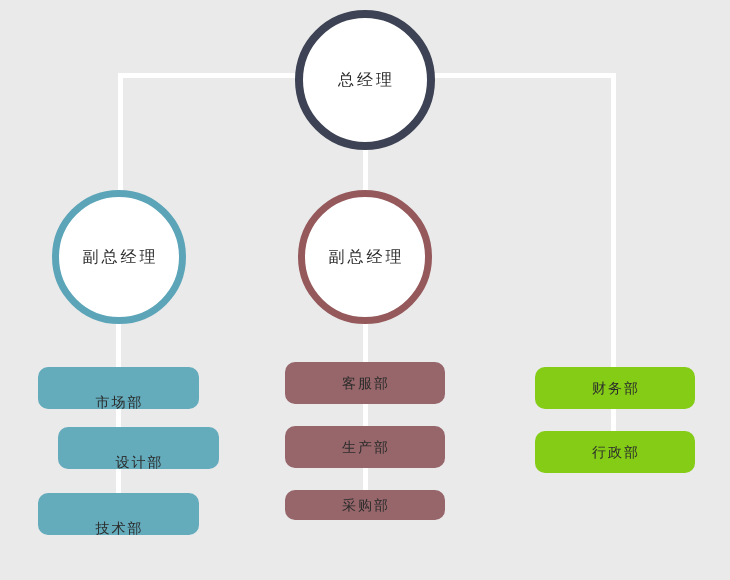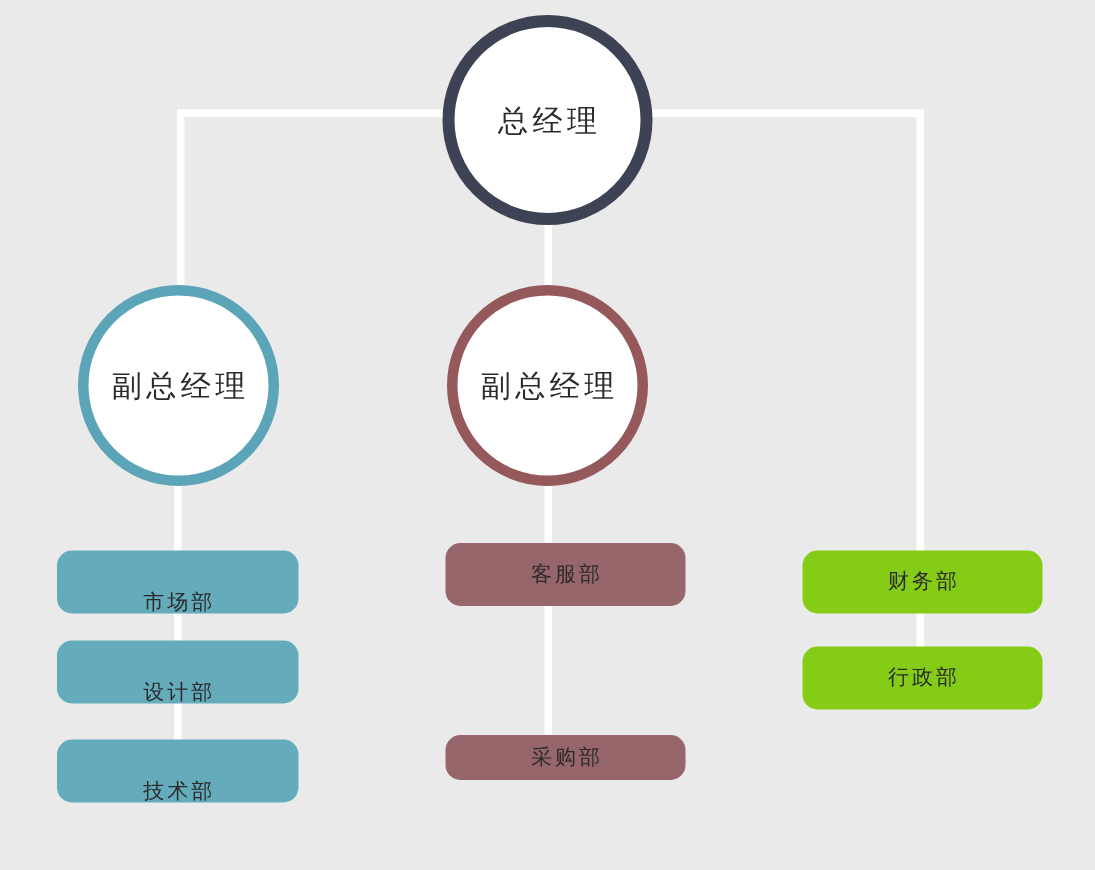--- a/index.html
+++ b/index.html
@@ -45,21 +45,21 @@
     position: absolute;
     border-radius: 50%;
     background: #ffffff;
     box-sizing: border-box;
     display: flex;
     align-items: center;
     justify-content: center;
     z-index: 3;
   }
   .circle-label {
-    font-size: 20px;
+    font-size: 16px;
     color: #2b2b2b;
     letter-spacing: 3px;
     text-indent: 3px;
     white-space: nowrap;
     line-height: 1;
   }
 
   #node-ceo {
     left: 295px;
     top: 10px;
@@ -95,25 +95,25 @@
   .dept-label {
     font-size: 14px;
     color: #2b2b2b;
     letter-spacing: 2px;
     text-indent: 2px;
     white-space: nowrap;
     line-height: 1;
   }
 
   .col-left  { left: 38px;  width: 161px; align-items: flex-end; }
-  .col-mid   { left: 285px; width: 160px; margin-left: 12px; }
+  .col-mid   { left: 285px; width: 160px; }
   .col-right { left: 535px; width: 160px; }
 
   .row-1 { top: 367px; height: 42px; }
-  .row-2 { top: 427px; height: 42px; }
+  .row-2 { top: 427px; height: 42px; margin-left: 20px; }
   .row-3 { top: 493px; height: 42px; }
 
   .row-mid-1 { top: 362px; height: 42px; }
   .row-mid-2 { top: 426px; height: 42px; }
   .row-mid-3 { top: 490px; height: 30px; }
 
   .row-right-1 { top: 367px; height: 42px; }
   .row-right-2 { top: 431px; height: 42px; }
 
   .fill-teal  { background: #64abbc; }
@@ -160,20 +160,23 @@
   <div class="dept-box col-left row-2 fill-teal">
     <span class="dept-label">设计部</span>
   </div>
   <div class="dept-box col-left row-3 fill-teal">
     <span class="dept-label">技术部</span>
   </div>
 
   <div class="dept-box col-mid row-mid-1 fill-mauve">
     <span class="dept-label">客服部</span>
   </div>
+  <div class="dept-box col-mid row-mid-2 fill-mauve">
+    <span class="dept-label">生产部</span>
+  </div>
   <div class="dept-box col-mid row-mid-3 fill-mauve">
     <span class="dept-label">采购部</span>
   </div>
 
   <div class="dept-box col-right row-right-1 fill-pink">
     <span class="dept-label">财务部</span>
   </div>
   <div class="dept-box col-right row-right-2 fill-pink">
     <span class="dept-label">行政部</span>
   </div>

